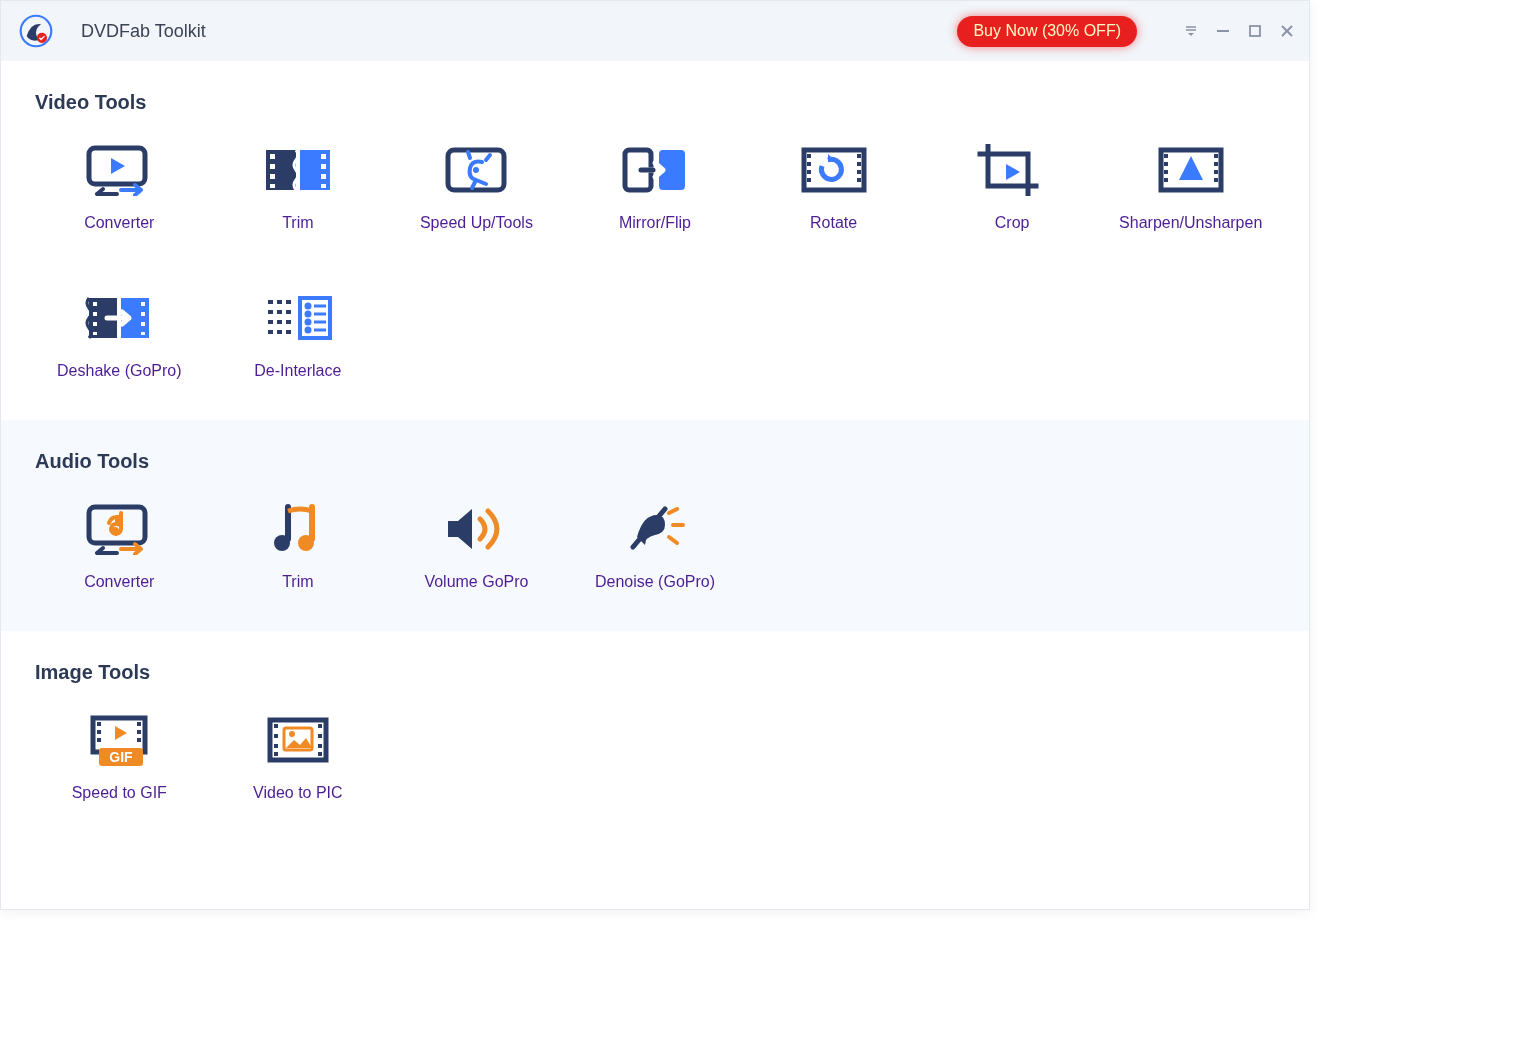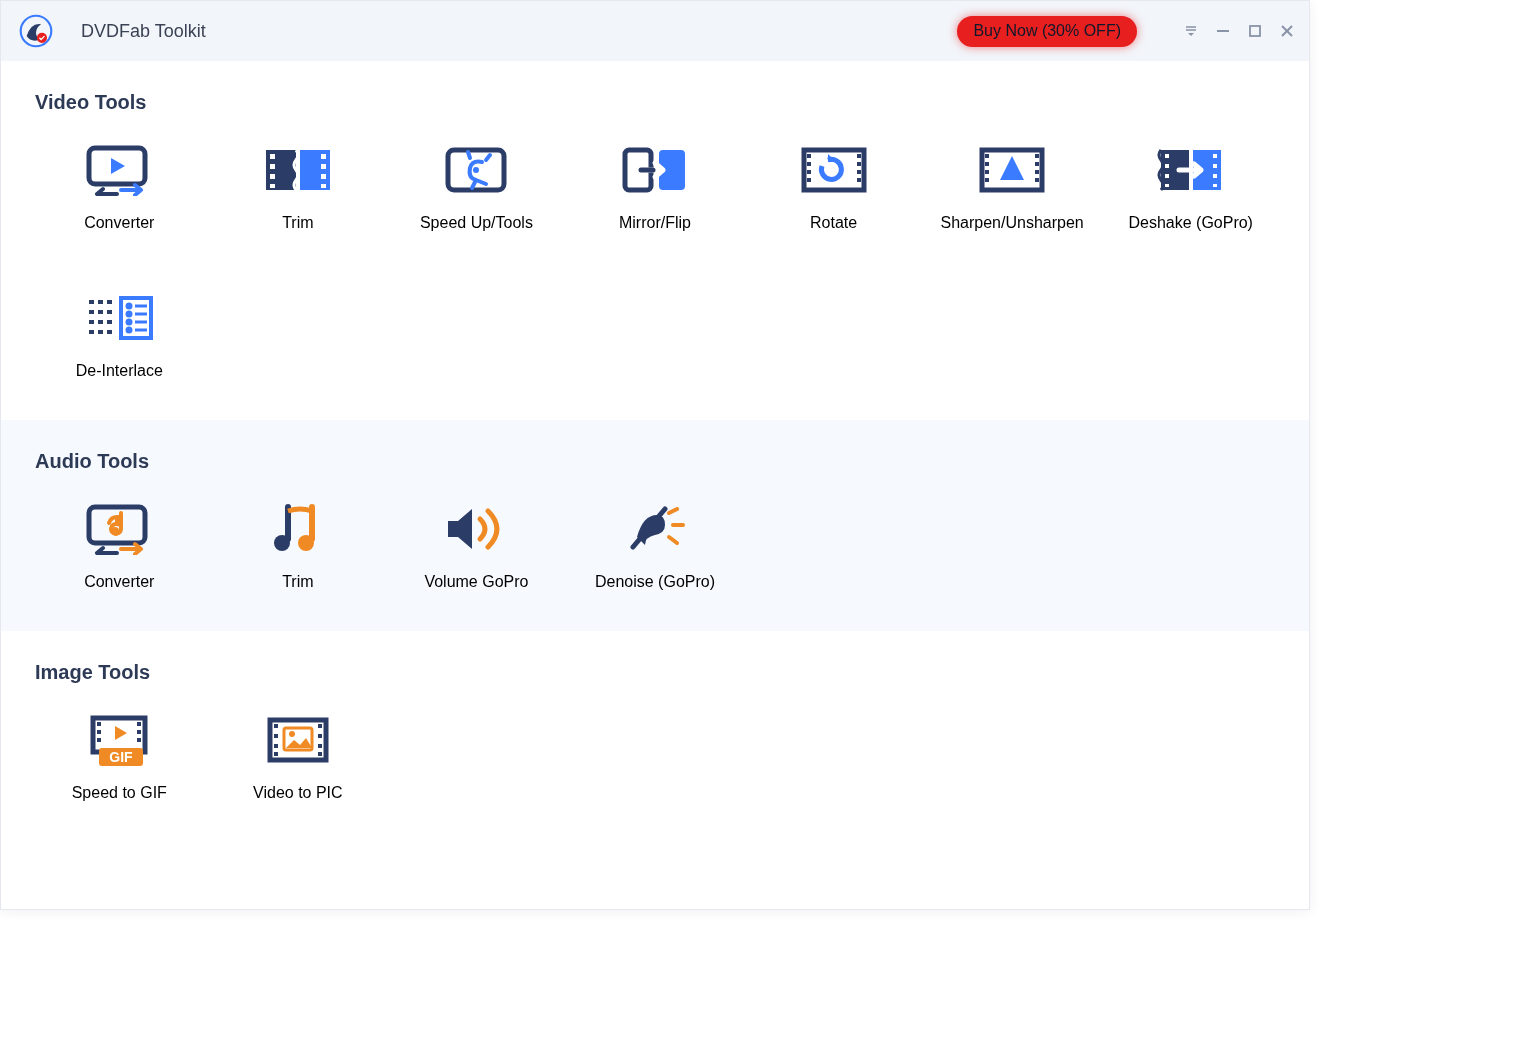--- a/index.html
+++ b/index.html
@@ -33,21 +33,21 @@
 }
 .app-title {
   font-size: 18px;
   color: #3a4253;
   font-weight: 500;
   flex: 0 0 auto;
 }
 .titlebar-spacer { flex: 1; }
 .buy-btn {
   background: #e7201f;
-  color: #0f172a;
+  color: #fef9c3;
   border: none;
   border-radius: 18px;
   padding: 6px 16px 7px;
   font-size: 16px;
   font-weight: 500;
   cursor: pointer;
   box-shadow: 0 0 10px rgba(231,32,31,0.55);
 }
 .win-ctrls { display:flex; gap:16px; margin-left:18px; align-items:center; }
 .win-ctrl {
@@ -84,21 +84,21 @@
   gap: 18px;
   cursor: pointer;
   width: 160px;
 }
 .tool-icon {
   width: 72px; height: 52px;
   display:flex; align-items:center; justify-content:center;
 }
 .tool-label {
   font-size: 16px;
-  color: #000000;
+  color: #4c1d95;
   text-align:center;
   white-space: nowrap;
 }
 </style>
 </head>
 <body>
 
 <div class="app-window">
 
   <div class="titlebar">
@@ -215,20 +215,29 @@
                   <rect x="59" y="26" width="4" height="4"></rect>
                   <rect x="59" y="34" width="4" height="4"></rect>
                 </g>
               <path d="M30 16 a10 10 0 1 1 -6 6" fill="none" stroke="#3b7bff" stroke-width="5"></path>
               <path d="M30 10 l0 8 l8 0 Z" fill="#3b7bff"></path>
             </svg>
           </div>
           <div class="tool-label">Rotate</div>
         </div>
 
+        <div class="tool">
+          <div class="tool-icon">
+            <svg viewBox="0 0 72 52" width="72" height="52">
+              <path d="M12 2 v40 h48 M4 10 h48 v40" fill="none" stroke="#2b3d66" stroke-width="5" stroke-linecap="square"></path>
+              <path d="M30 20 l14 8 -14 8 Z" fill="#3b7bff"></path>
+            </svg>
+          </div>
+          <div class="tool-label">Crop</div>
+        </div>
 
         <div class="tool">
           <div class="tool-icon">
             <svg viewBox="0 0 72 52" width="72" height="52">
               <rect x="6" y="6" width="60" height="40" fill="none" stroke="#2b3d66" stroke-width="5"></rect>
               <g fill="#2b3d66">
                   <rect x="9" y="10" width="4" height="4"></rect>
                   <rect x="9" y="18" width="4" height="4"></rect>
                   <rect x="9" y="26" width="4" height="4"></rect>
                   <rect x="9" y="34" width="4" height="4"></rect>

